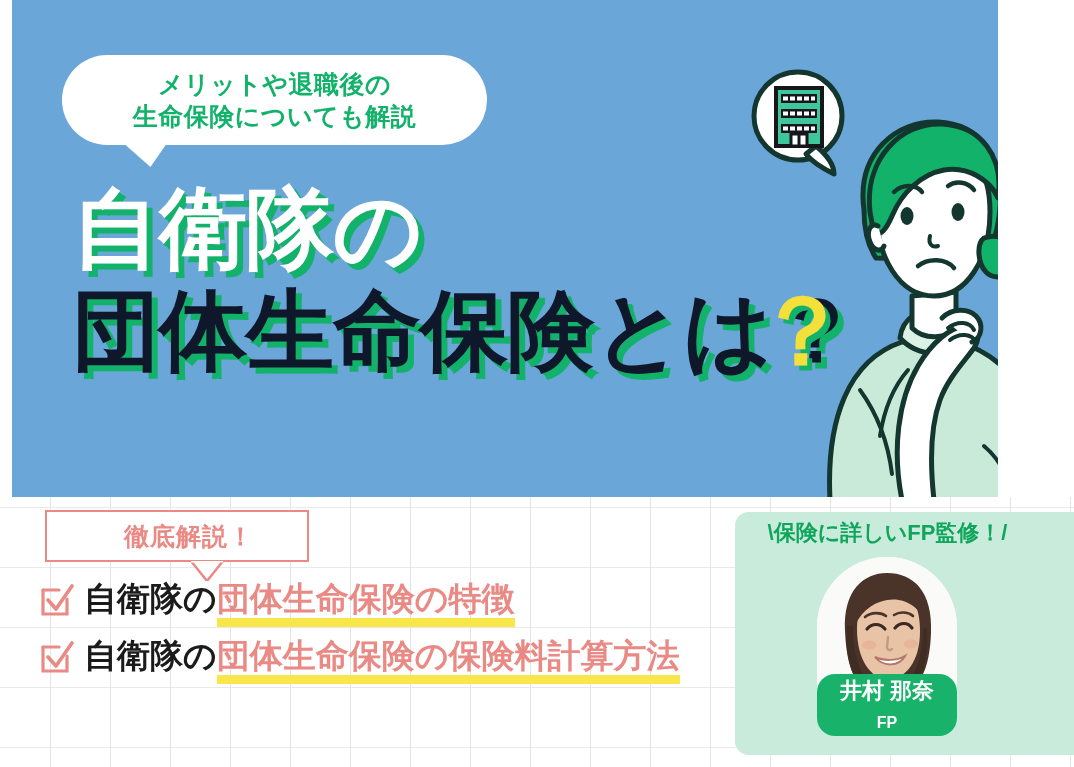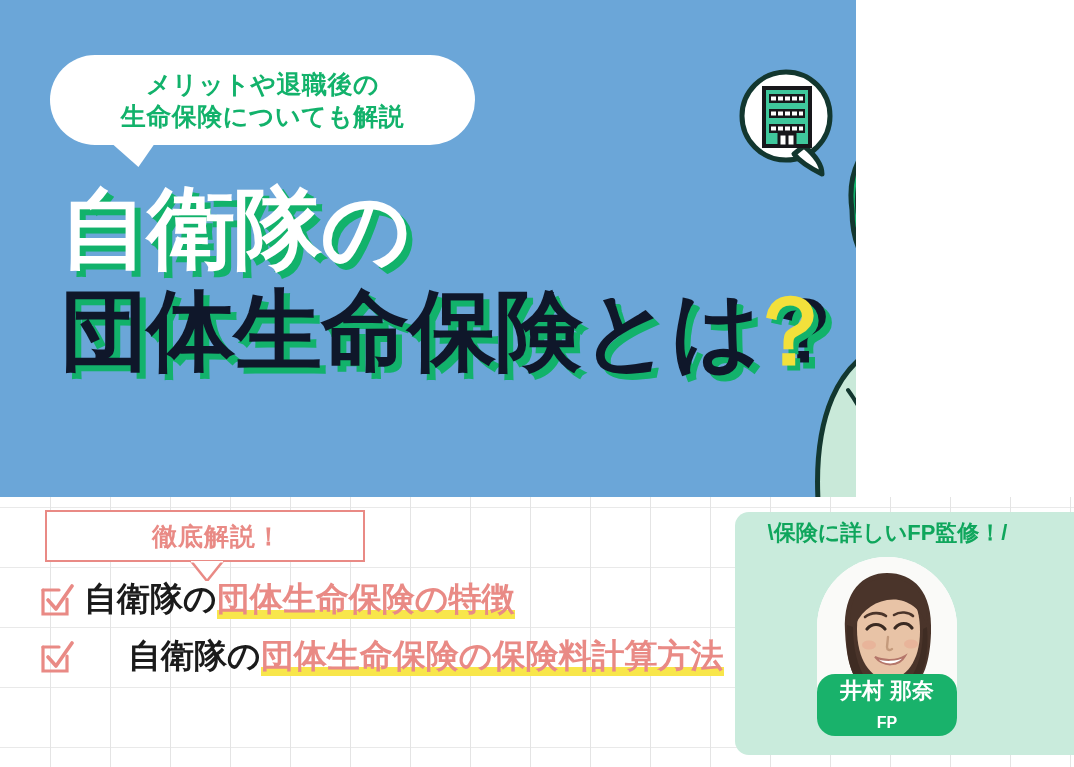--- a/index.html
+++ b/index.html
@@ -20,21 +20,21 @@
     background-color:#ffffff;
     background-image:
       linear-gradient(to right, #e4e4e4 1px, transparent 1px),
       linear-gradient(to bottom, #e9e9e9 1px, transparent 1px);
     background-size:60px 60px, 60px 60px;
     background-position:-10px 0px, 0px 10px;
   }
 
   
   #hero {
-    position:absolute; left:0; top:0; width:856px; height:497px;
+    position:absolute; left:12px; top:0; width:986px; height:497px;
     background:#6BA6D8; overflow:hidden;
   }
 
   
   #bubble {
     position:absolute; left:50px; top:55px;
     width:425px; height:90px;
     background:#ffffff; border-radius:45px;
     display:flex; align-items:center; justify-content:center;
   }
@@ -77,48 +77,48 @@
   #illustration { position:absolute; left:740px; top:60px; }
 
   
   #bldg-bubble { position:absolute; left:738px; top:68px; }
 
   
   #checklist-area { position:absolute; left:0; top:497px; width:720px; height:270px; }
 
   #kaisetsu-box {
     position:absolute; left:45px; top:13px;
-    width:320px; height:52px;
+    width:264px; height:52px;
     border:2.5px solid #E98A85; background:#ffffff;
     display:flex; align-items:center; justify-content:center;padding-left:24px;
   }
   #kaisetsu-label {
     color:#E98A85; font-weight:bold; font-size:25px; letter-spacing:1px;
   }
   #kaisetsu-tail {
     position:absolute; left:190px; top:64px; width:34px; height:20px;
     overflow:hidden;
   }
   #kaisetsu-tail svg { display:block; }
 
   .check-row {
     position:absolute; left:40px;
     display:flex; align-items:center; white-space:nowrap;
   }
   #check-row-0 { top:84px; }
-  #check-row-1 { top:141px;gap:44px; }
+  #check-row-1 { top:141px; }
   #check-row-2 { top:198px; }
 
   .check-icon { flex:0 0 auto; width:34px; height:34px; margin-right:10px; position:relative; top:1px; }
   .check-text { font-size:33px; font-weight:bold; line-height:1.1; }
   .check-prefix { color:#1b1b1b; }
   .check-hl {
     color:#E98A85;
     background:linear-gradient(to top, #F8E64B 9px, transparent 9px);
-    padding-bottom:2px;
+    padding-bottom:10px;
   }
 
   
   #fp-card {
     position:absolute; left:735px; top:512px;
     width:363px; height:243px;
     background:#C9EBDC; border-radius:14px;
     overflow:hidden;
   }
   #fp-header {

